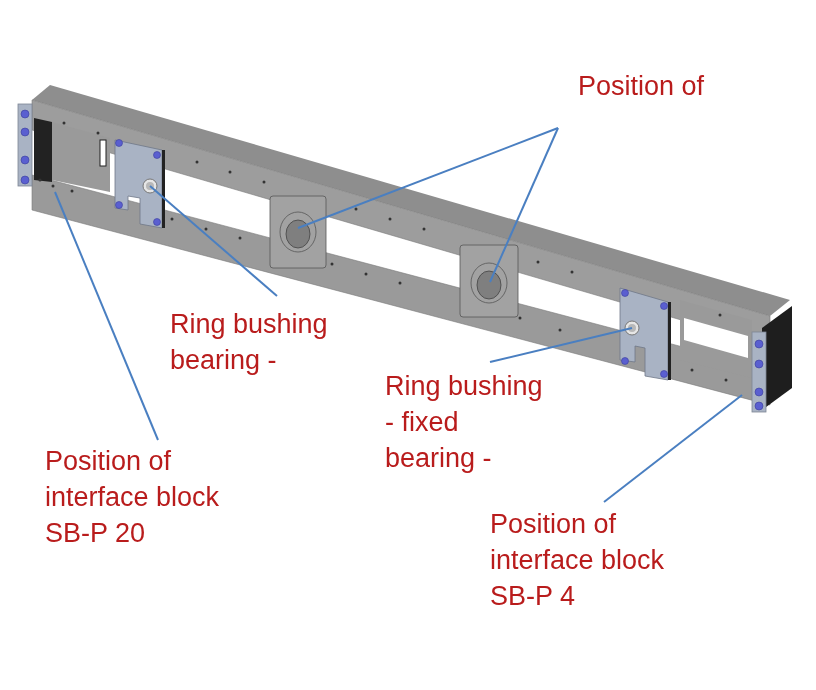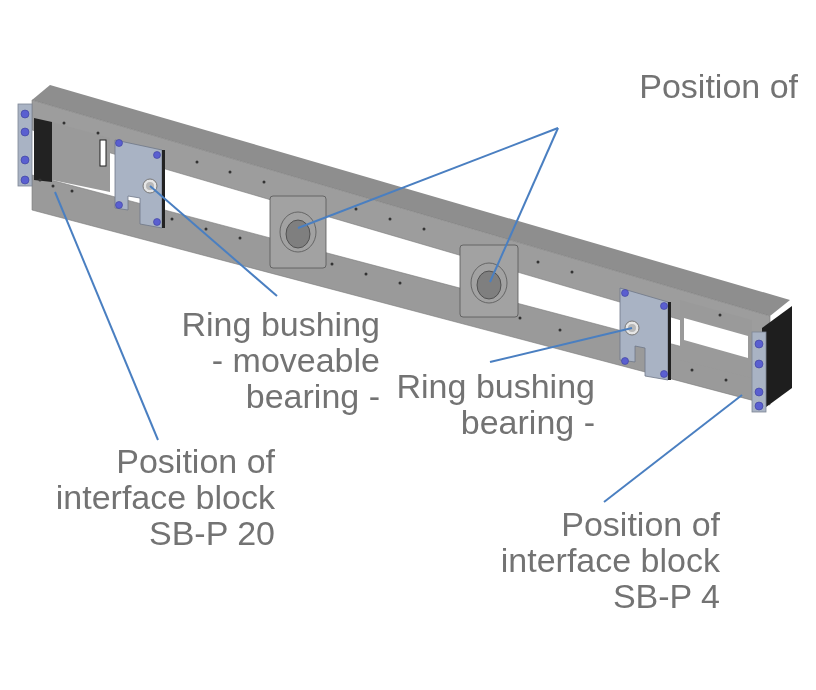--- a/index.html
+++ b/index.html
@@ -1,18 +1,18 @@
 <!DOCTYPE html>
 <html><head>
 <meta charset="utf-8">
 <style>
   html, body { margin: 0; padding: 0; background: #ffffff; }
   body { width: 816px; height: 690px; position: relative; overflow: hidden; font-family: "Liberation Sans", sans-serif; }
   #diagram { position: absolute; left: 0; top: 0; width: 816px; height: 690px; }
-  .label { position: absolute; text-align: right; color: #737373; font-size: 34px; line-height: 36px; font-family: "Liberation Sans", sans-serif; white-space: nowrap; }
+  .label { position: absolute; text-align: left; color: #b91c1c; font-size: 27px; line-height: 36px; font-family: "Liberation Sans", sans-serif; white-space: nowrap; }
   .label div { display: block; }
 </style>
 </head>
 <body>
 
 <svg id="diagram" viewBox="0 0 816 690" xmlns="http://www.w3.org/2000/svg">
 
   <polygon points="32,100 50,85 790,300 770,316" fill="#8e8e8e"></polygon>
 
   <polygon points="32,100 770,316 770,346 32,130" fill="#9d9d9d" stroke="#7a7a7a" stroke-width="0.6"></polygon>
@@ -113,26 +113,26 @@
     <line x1="742" y1="395" x2="604" y2="502"></line>
   </g>
 </svg>
 
 <div class="label" style="left:578px; top:68px; width:220px;">
   <div>Position of</div>
 </div>
 
 <div class="label" style="left:170px; top:306px; width:210px;">
   <div>Ring bushing</div>
-  <div>- moveable</div>
   <div>bearing -</div>
 </div>
 
 <div class="label" style="left:385px; top:368px; width:210px;">
   <div>Ring bushing</div>
+  <div>- fixed</div>
   <div>bearing -</div>
 </div>
 
 <div class="label" style="left:45px; top:443px; width:230px;">
   <div>Position of</div>
   <div>interface block</div>
   <div>SB-P 20</div>
 </div>
 
 <div class="label" style="left:490px; top:506px; width:230px;">

